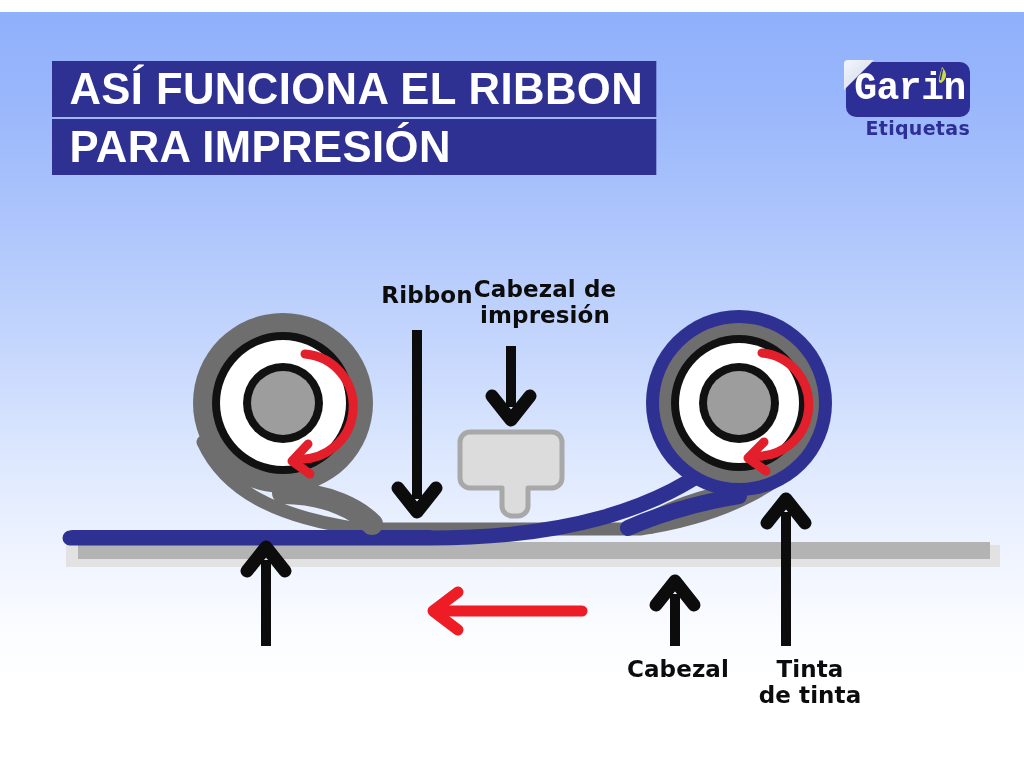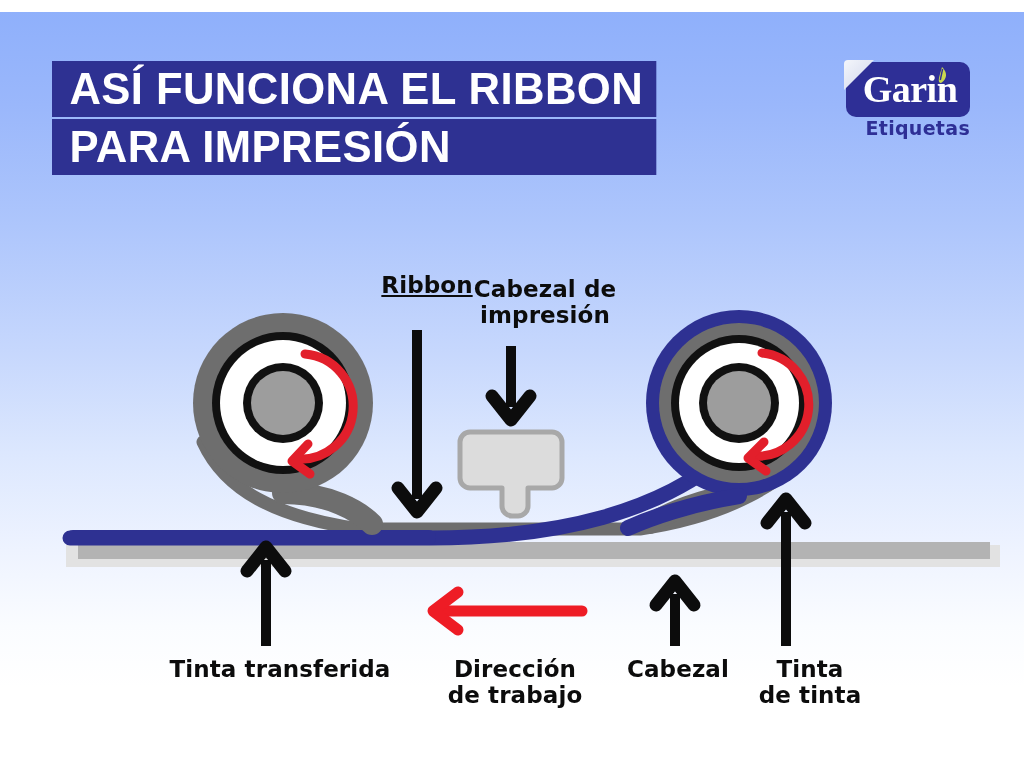--- a/index.html
+++ b/index.html
@@ -82,21 +82,21 @@
   .logo-word {
     position: absolute;
     left: 16px; top: 6px;
     width: 112px;
     text-align: center;
     color: #ffffff;
     font-size: 38px;
     font-weight: bold;
     line-height: 46px;
     letter-spacing: -0.5px;
-    font-family: Liberation Serif, serif;
+    font-family: Liberation Mono, monospace;
   }
   .logo-leaf {
     position: absolute;
     left: 96px; top: 6px;
     width: 16px; height: 22px;
   }
   .logo-sub {
     position: absolute;
     left: 8px; top: 57px;
     width: 124px;
@@ -124,21 +124,21 @@
     color: #0c0c0c;
     font-weight: bold;
     font-size: 23px;
     line-height: 26px;
     letter-spacing: 0.1px;
     text-align: center;
     white-space: pre-line;
     font-family: "DejaVu Sans", sans-serif;
     z-index: 5;
   }
-  .lbl-ribbon    { left: 337px; top: 260px; width: 180px; text-decoration: underline; }
+  .lbl-ribbon    { left: 337px; top: 270px; width: 180px; }
   .lbl-cabezal   { left: 435px; top: 264px; width: 220px; }
   .lbl-tinta-t   { left: 135px; top: 644px; width: 290px; }
   .lbl-direccion { left: 405px; top: 644px; width: 220px; }
   .lbl-etiqueta  { left: 588px; top: 644px; width: 180px; }
   .lbl-capa      { left: 735px; top: 644px; width: 150px; }
 </style>
 </head>
 <body>
 
 <div id="infographic">
@@ -260,20 +260,17 @@
     <g>
       <line x1="582" y1="599" x2="446" y2="599" stroke="#ee1c25" stroke-width="11" stroke-linecap="round"></line>
       <path d="M 458 580 L 433 599 L 458 618" fill="none" stroke="#ee1c25" stroke-width="11" stroke-linecap="round" stroke-linejoin="round"></path>
     </g>
 
   </svg>
 
   <div class="lbl lbl-ribbon">Ribbon</div>
   <div class="lbl lbl-cabezal">Cabezal de
 impresión</div>
-  <div class="lbl lbl-tinta-t">Tinta transferida</div>
-  <div class="lbl lbl-direccion">Dirección
-de trabajo</div>
   <div class="lbl lbl-etiqueta">Cabezal</div>
   <div class="lbl lbl-capa">Tinta
 de tinta</div>
 
 </div>
 
 </body></html>

